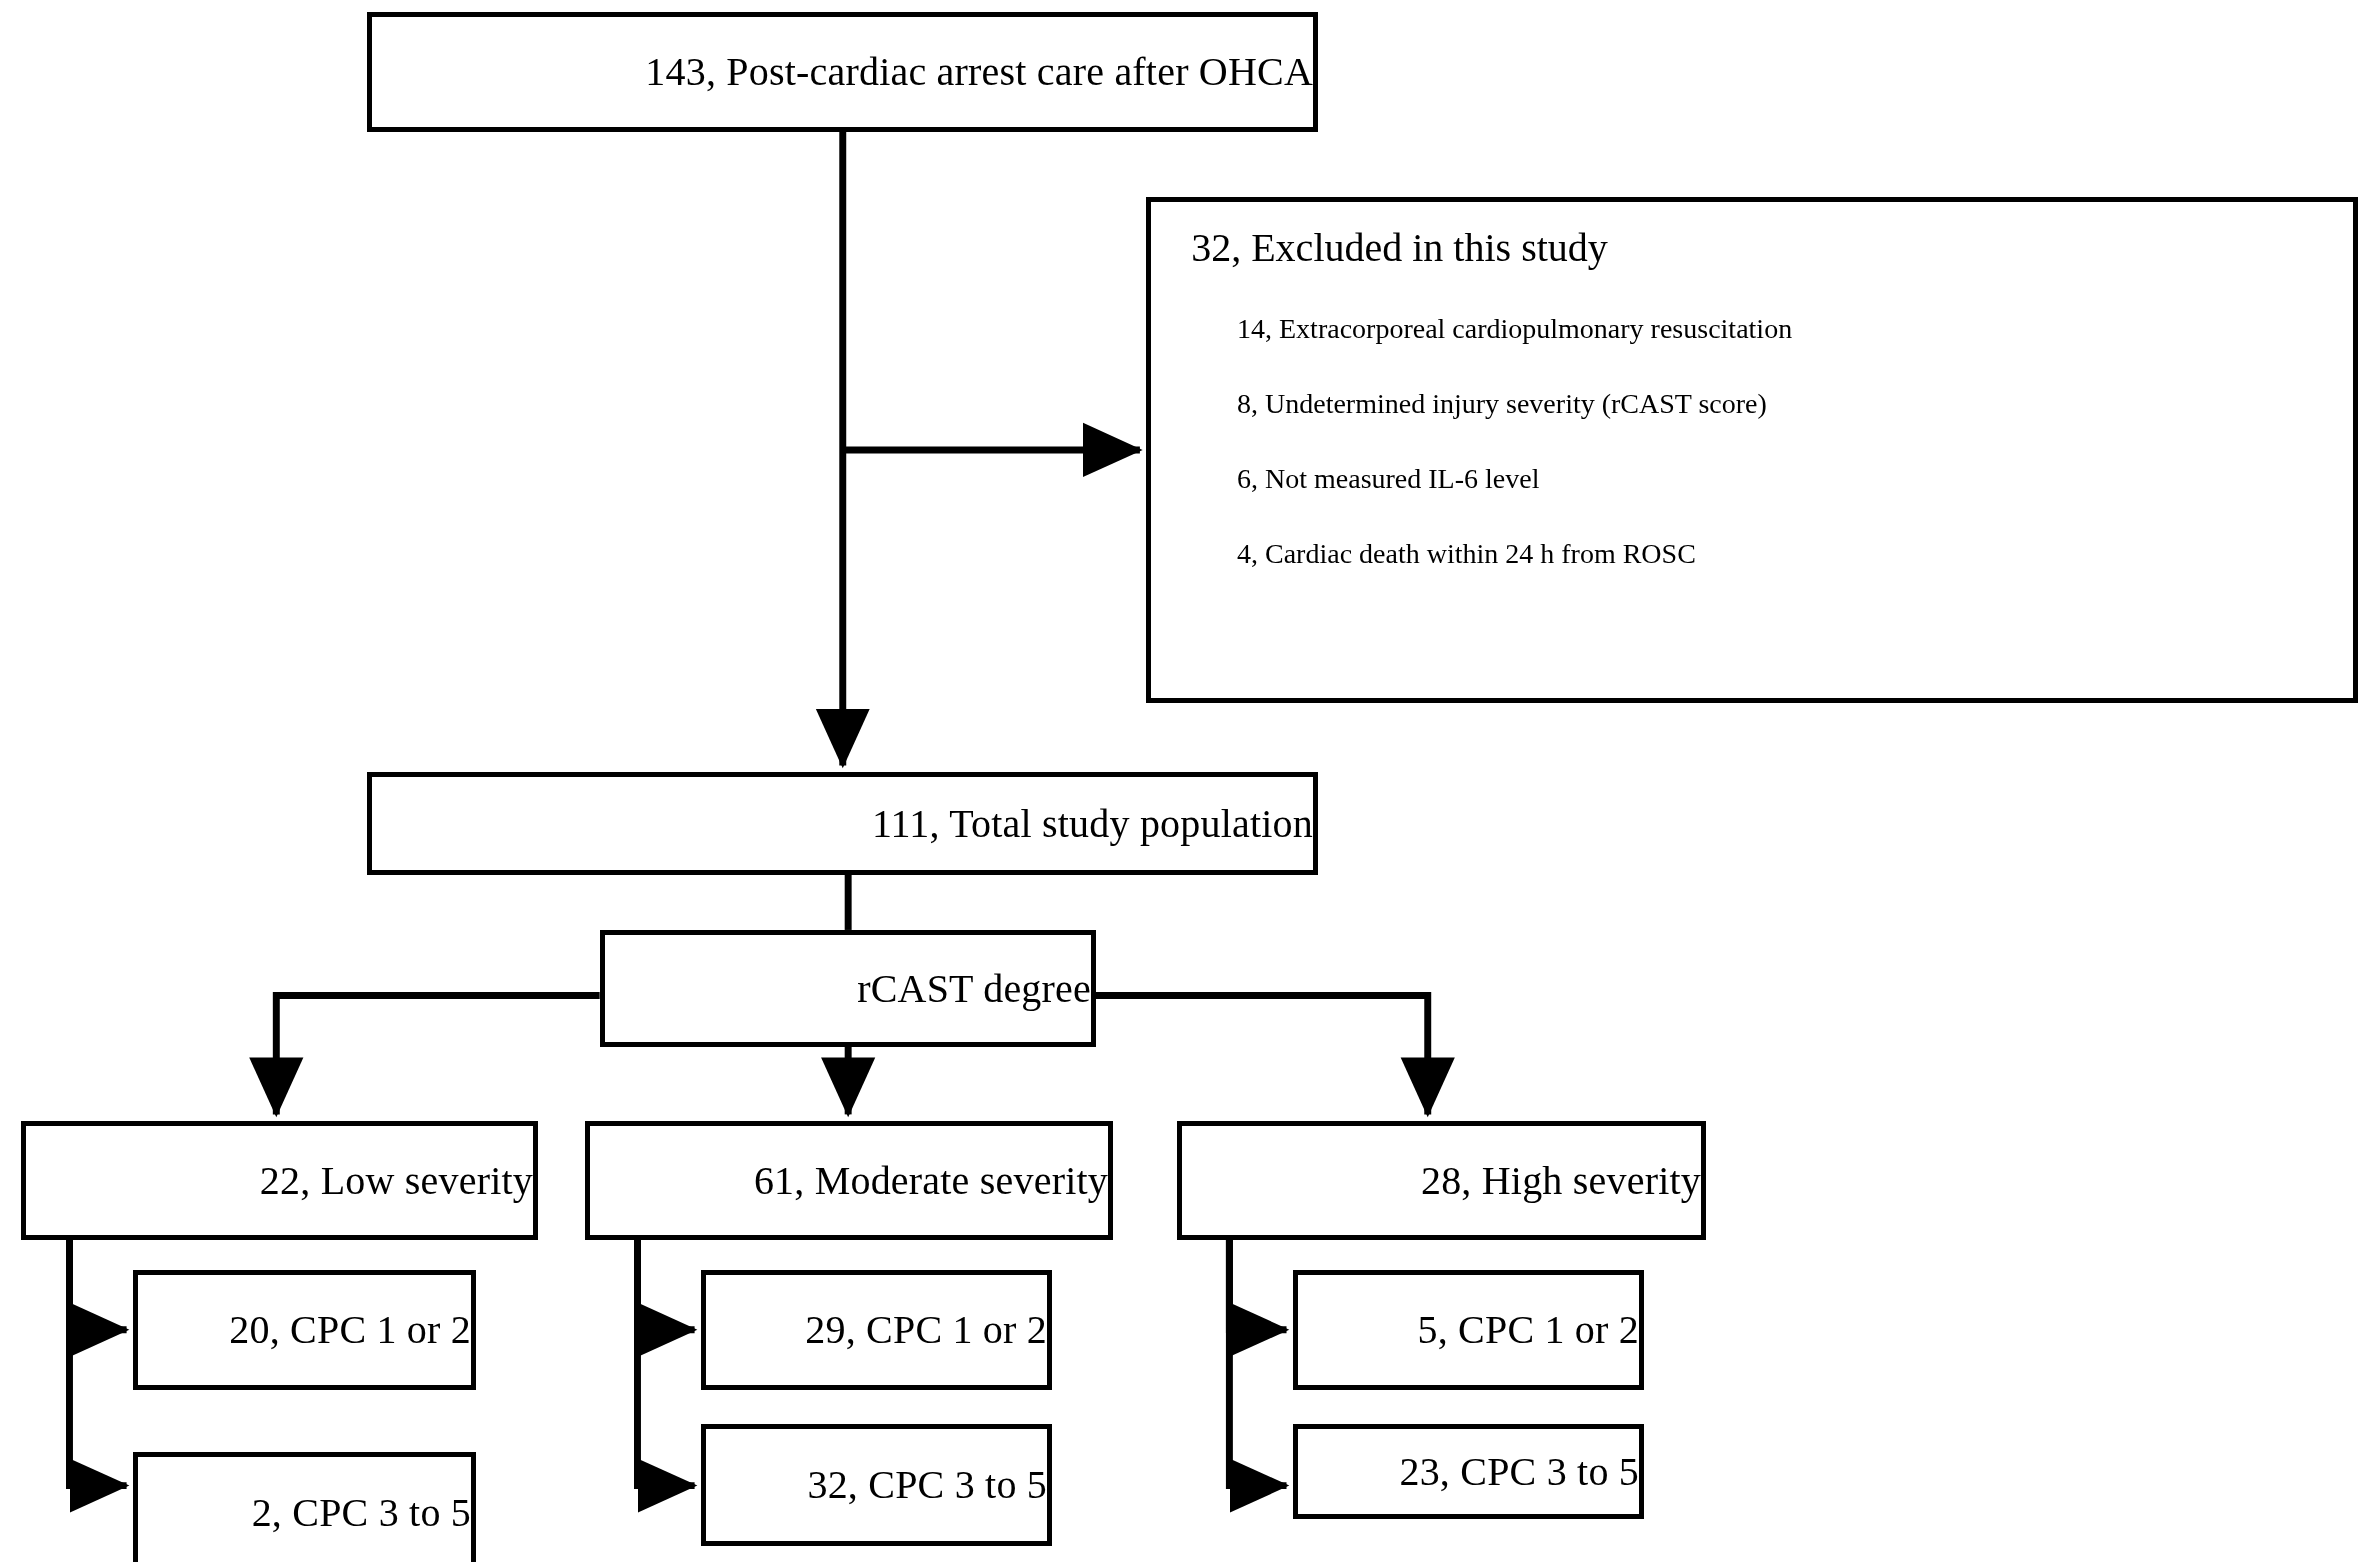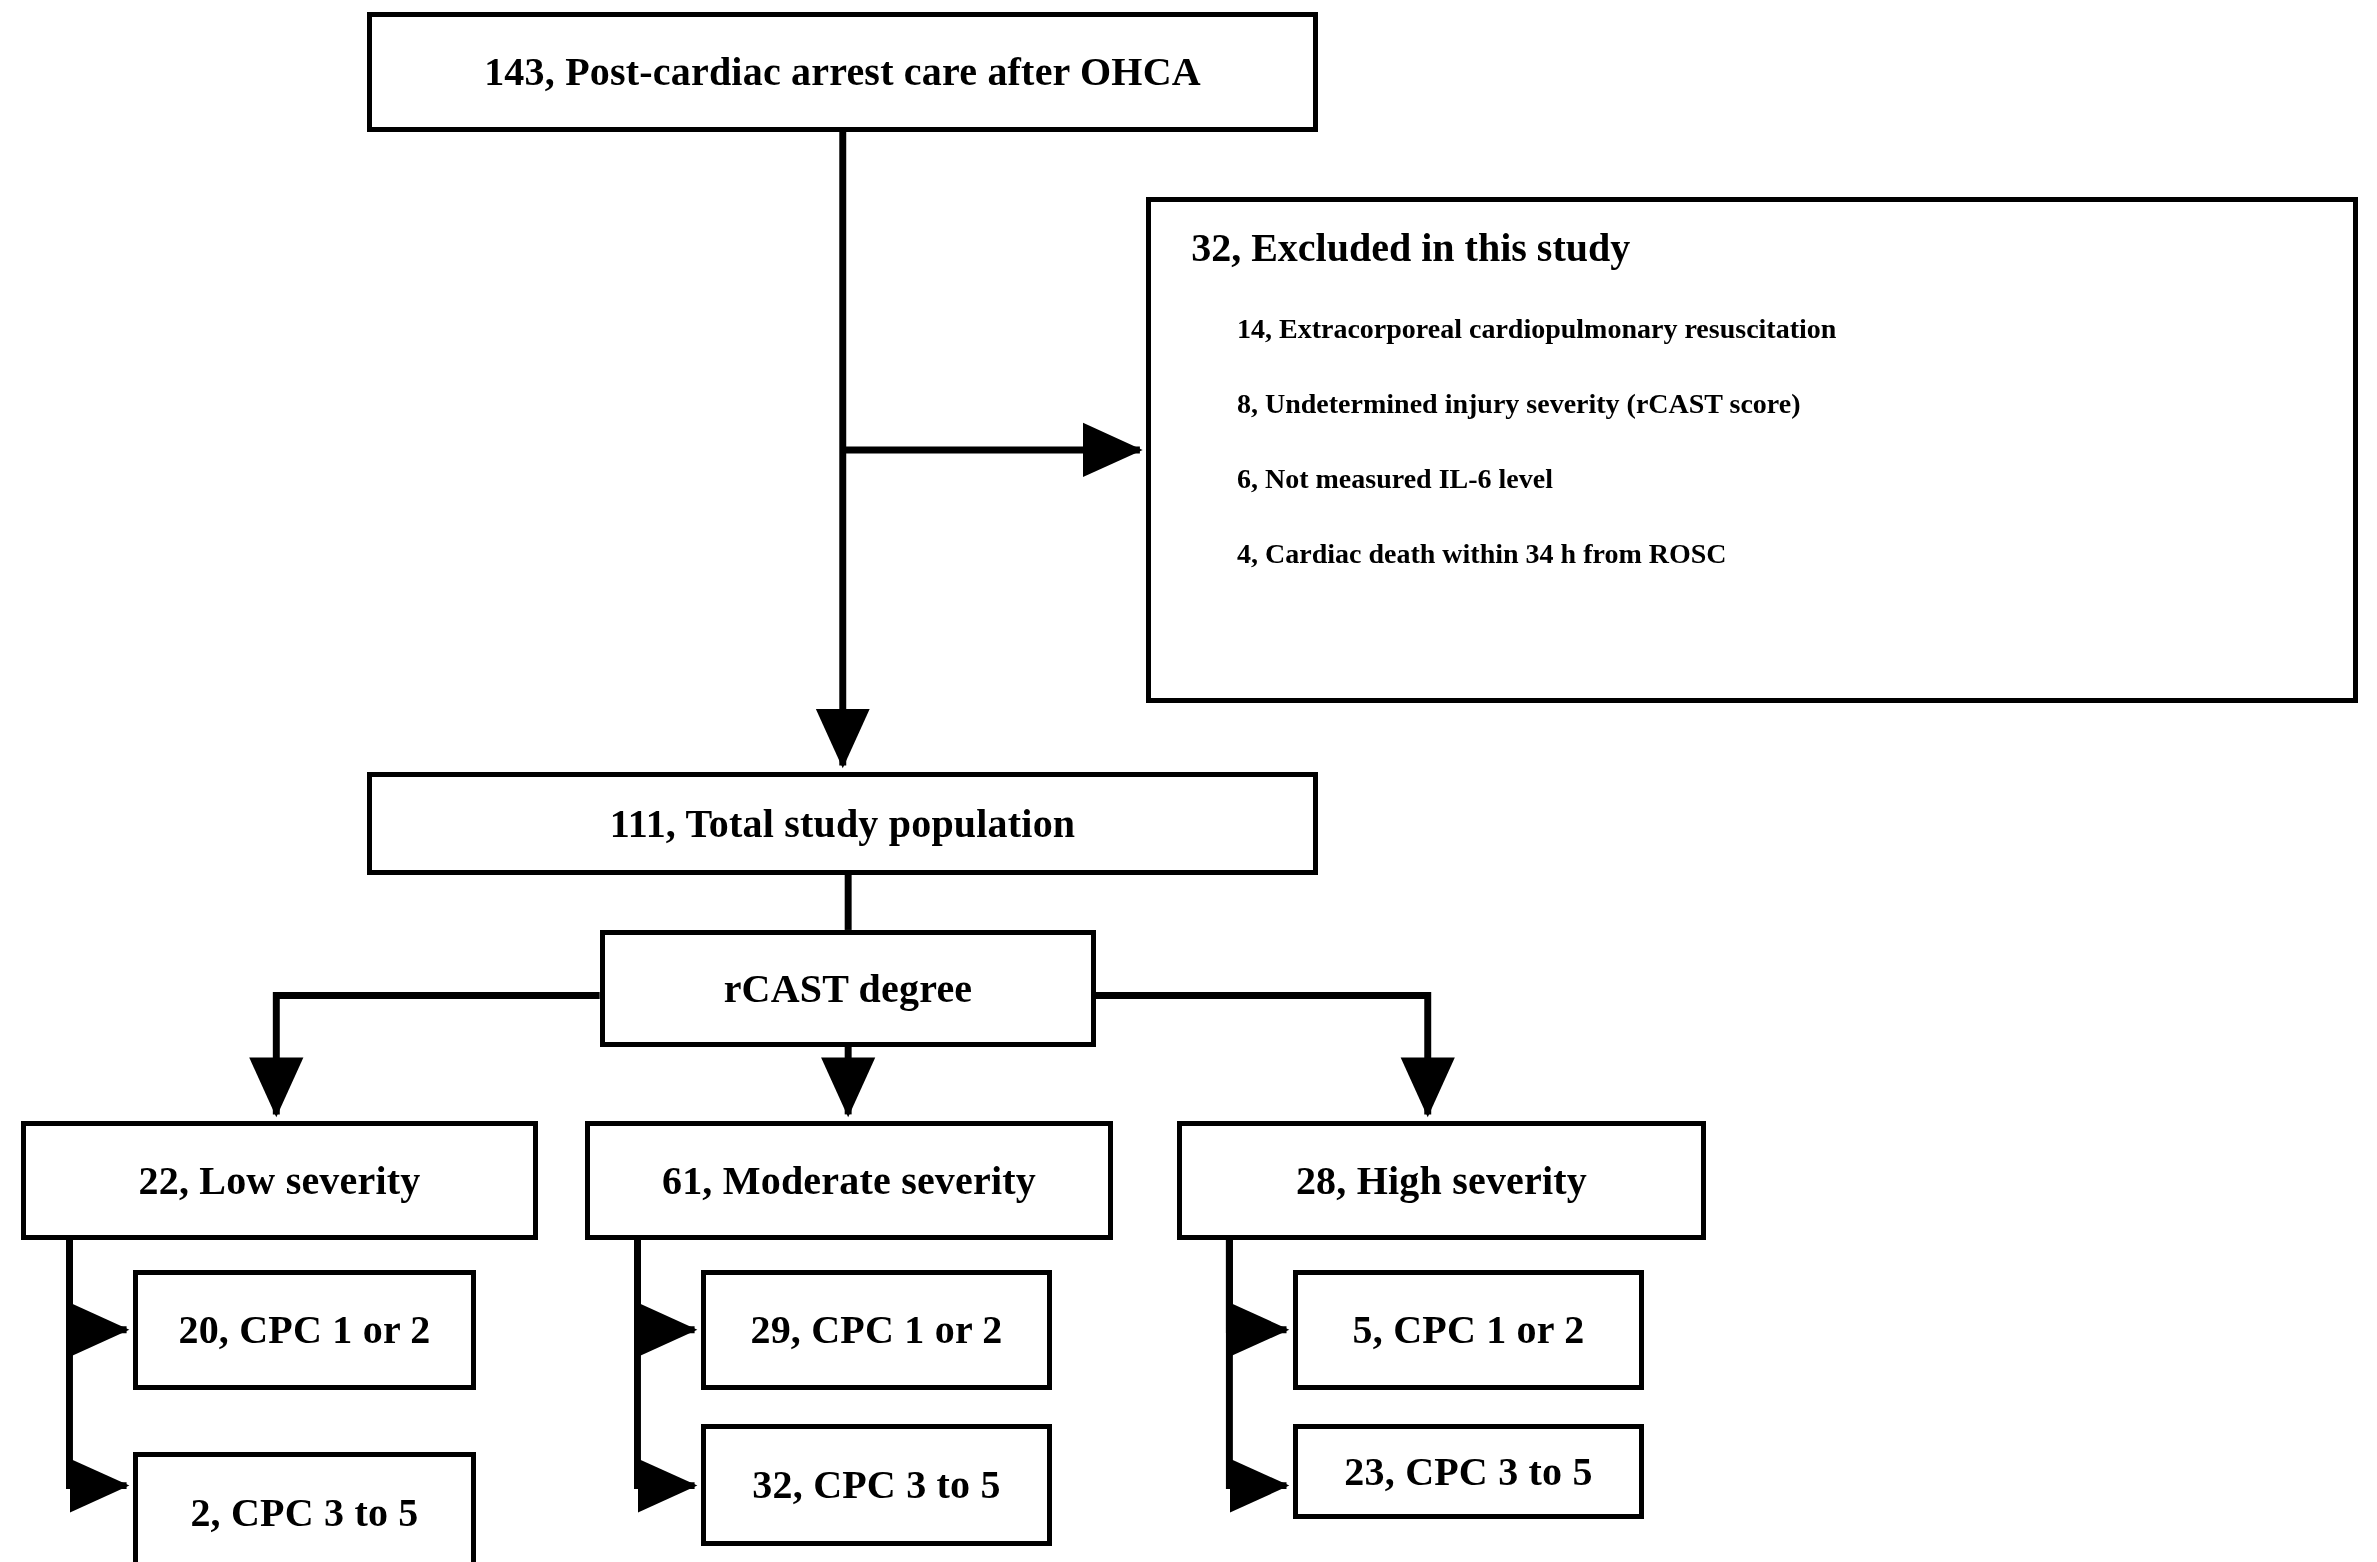--- a/index.html
+++ b/index.html
@@ -16,23 +16,22 @@
     color: #000000;
     overflow: hidden;
   }
   .node {
     position: absolute;
     box-sizing: border-box;
     background: #ffffff;
     border: 5.4px solid #000000;
     display: flex;
     align-items: center;
-    justify-content: center;
+    justify-content: flex-end;
     z-index: 5;
-    font-weight: bold;
   }
   .node .txt {
     font-size: 40px;
     line-height: 1.1;
     white-space: nowrap;
     letter-spacing: 0.2px;
   }
   
   #node-top        { left: 367px;  top: 11.6px;   width: 951px; height: 120px; }
   #node-excluded   { left: 1146px; top: 197px;  width: 1212px; height: 506px;
@@ -118,21 +117,21 @@
   <div class="node" id="node-top">
     <span class="txt">143, Post-cardiac arrest care after OHCA</span>
   </div>
 
   <div class="node" id="node-excluded">
     <div class="excl-head">32, Excluded in this study</div>
     <ul class="excl-list">
       <li>14, Extracorporeal cardiopulmonary resuscitation</li>
       <li>8, Undetermined injury severity (rCAST score)</li>
       <li>6, Not measured IL-6 level</li>
-      <li>4, Cardiac death within 34 h from ROSC</li>
+      <li>4, Cardiac death within 24 h from ROSC</li>
     </ul>
   </div>
 
   <div class="node" id="node-total">
     <span class="txt">111, Total study population</span>
   </div>
 
   <div class="node" id="node-rcast">
     <span class="txt">rCAST degree</span>
   </div>

